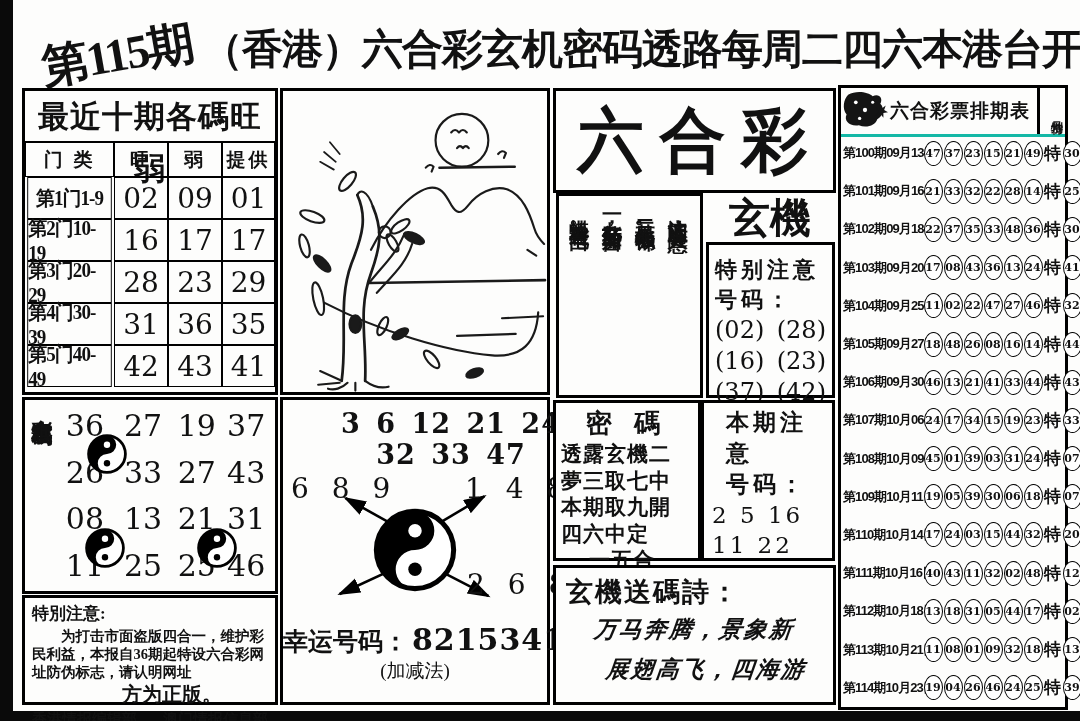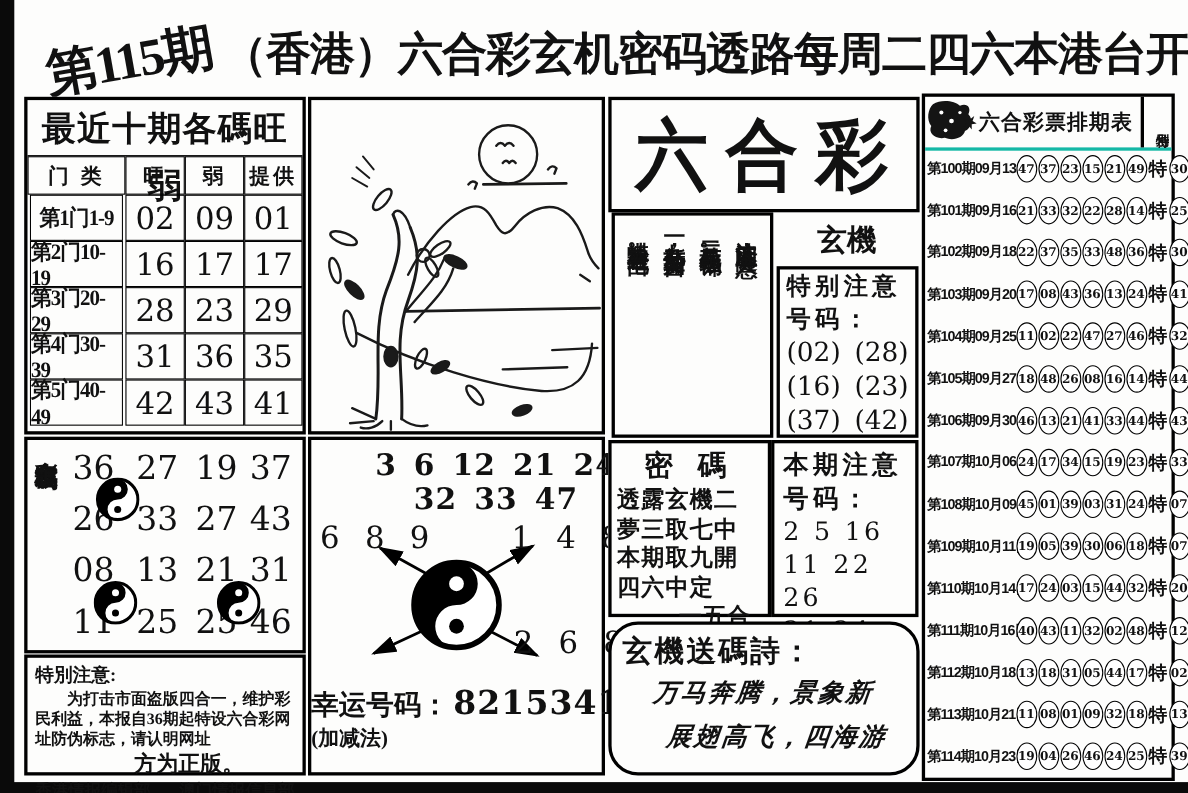--- a/index.html
+++ b/index.html
@@ -48,41 +48,41 @@
   .topnums{position:absolute;left:0;top:8px;width:100%;text-align:center;font-size:27px;font-weight:bold;
            font-family:"DejaVu Serif",serif;letter-spacing:1px;word-spacing:5px;padding-left:36px;}
   .cgroup{position:absolute;font-size:28px;font-family:"DejaVu Serif",serif;letter-spacing:7px;white-space:nowrap;}
   .cg-tl{left:8px;top:72px;}  .cg-tr{left:182px;top:72px;}
   .cg-bl{left:4px;top:168px;} .cg-br{left:184px;top:168px;}
   .arrows{position:absolute;left:0;top:0;width:100%;height:100%;}
   .bigyy{position:absolute;left:90px;top:108px;}
   .luckyline{position:absolute;left:0;top:222px;width:100%;text-align:center;white-space:nowrap;}
   .ll-label{font-size:25px;font-weight:bold;}
   .ll-value{font-size:30px;font-weight:bold;font-family:"DejaVu Serif",serif;letter-spacing:1px;}
-  .method{position:absolute;left:0;top:258px;width:100%;text-align:left;font-size:19px;font-weight:bold;}
+  .method{position:absolute;left:0;top:258px;width:100%;text-align:center;font-size:19px;font-weight:normal;}
 
   
   .titlebox{left:553px;top:88px;width:283px;height:105px;display:flex;align-items:center;justify-content:center;}
   .bigtitle{font-size:66px;font-weight:bold;letter-spacing:16px;padding-left:12px;transform:scaleY(1.05);}
   .xuanji{position:absolute;left:706px;top:194px;width:128px;height:48px;display:flex;justify-content:space-around;
-          align-items:center;font-size:27px;font-weight:bold;}
+          align-items:center;font-size:41px;font-weight:bold;}
   .poembox{left:556px;top:193px;width:147px;height:205px;display:flex;flex-direction:row-reverse;
            justify-content:space-evenly;padding:8px 2px;}
   .pcol{writing-mode:vertical-rl;text-orientation:upright;font-size:20px;font-weight:bold;letter-spacing:2px;}
-  .specialbox{left:706px;top:242px;width:129px;height:156px;padding:0 6px;}
+  .specialbox{left:706px;top:242px;width:129px;height:156px;padding:10px 6px;}
   .sp-t{font-size:22px;font-weight:bold;letter-spacing:4px;}
   .sp-row{display:flex;justify-content:space-between;font-size:24px;font-family:"DejaVu Serif",serif;line-height:31px;}
   .pwdbox{left:553px;top:400px;width:148px;height:161px;padding:3px 5px;}
   .pwd-t{text-align:center;font-size:26px;font-weight:bold;letter-spacing:8px;}
   .pwd-l{font-size:21px;font-weight:bold;line-height:26.5px;letter-spacing:1px;}
-  .pwd-l:last-child{text-align:right;padding-right:10px;}
+  .pwd-l:last-child{text-align:center;padding-right:10px;}
   .currentbox{left:701px;top:400px;width:134px;height:161px;padding:4px 8px;}
-  .cu-t{font-size:23px;font-weight:bold;letter-spacing:4px;}
+  .cu-t{font-size:23px;font-weight:bold;letter-spacing:4px;margin-left:14px;}
   .cu-r{font-size:23px;font-family:"DejaVu Serif",serif;line-height:30px;letter-spacing:3px;}
-  .versebox{left:553px;top:565px;width:283px;height:140px;padding:6px 10px;border-radius:27px;}
+  .versebox{left:553px;top:565px;width:283px;height:140px;padding:6px 10px;}
   .vb-t{font-size:27px;font-weight:bold;letter-spacing:2px;}
   .vb-l{font-size:23px;font-weight:bold;font-style:italic;transform:skewX(-6deg);letter-spacing:2px;line-height:40px;}
   .vb-l1{margin-left:28px;} .vb-l2{margin-left:40px;}
 
   
   .results{left:838px;top:85px;width:230px;height:625px;}
   .rhead{position:relative;height:46px;border-bottom:3px solid #14b8a6;display:flex;align-items:stretch;}
   .rstamp{position:absolute;left:1px;top:1px;}
   .rtitle{flex:1;display:flex;align-items:center;justify-content:center;padding-left:42px;
           font-size:19px;font-weight:bold;letter-spacing:1px;white-space:nowrap;}

